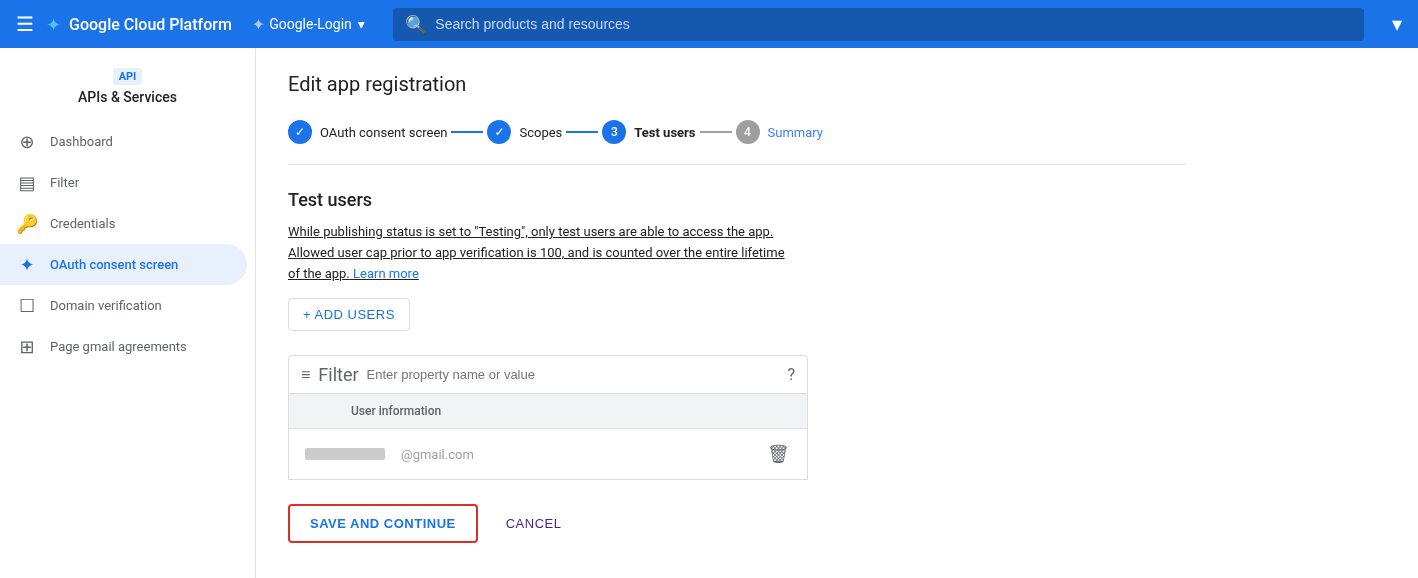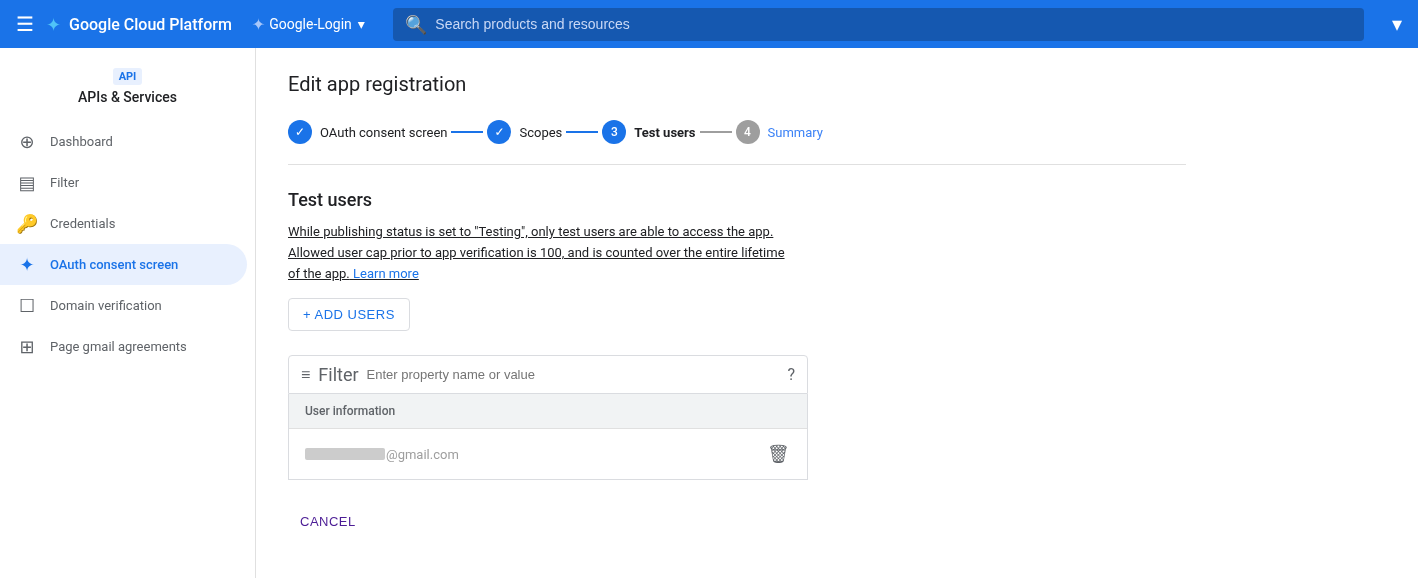--- a/index.html
+++ b/index.html
@@ -163,38 +163,38 @@
       outline: none;
       font-size: 13px;
       color: #8b5cf6;
       background: transparent;
     }
     .filter-help { color: #5f6368; margin-left: auto; cursor: pointer; font-size: 16px; }
 
     
     .users-table { max-width: 520px; border: 1px solid #dadce0; border-top: none; }
     .table-header { background: #f1f3f4; }
-    .table-header-row { display: flex; }
+    .table-header-row { display: flex; padding-left: 46px; }
     .table-header-cell {
       padding: 10px 16px;
       font-size: 12px;
       font-weight: 500;
       color: #5f6368;
       flex: 1;
     }
     .table-header-cell.action-col { width: 60px; flex: none; }
     .table-row { display: flex; align-items: center; border-top: 1px solid #e0e0e0; }
     .table-cell { padding: 10px 16px; font-size: 13px; flex: 1; color: #202124; }
     .table-cell.blurred {
       color: #9e9e9e;
     }
     .blurred-email {
       display: flex;
       align-items: center;
-      gap: 1px;
+      gap: 16px;
     }
     .blur-block {
       display: inline-block;
       width: 80px;
       height: 12px;
       background: #ccc;
       border-radius: 2px;
       vertical-align: middle;
     }
     .table-cell.action-col { width: 60px; flex: none; display: flex; align-items: center; }
@@ -344,18 +344,19 @@
               <span>@gmail.com</span>
           </span>
         </div>
         <div class="table-cell action-col">
           <button class="delete-btn">🗑</button>
         </div>
       </div>
     </div>
 
     <div class="bottom-actions">
+      <button class="save-btn">SAVE AND CONTINUE</button>
       <button class="cancel-btn">CANCEL</button>
     </div>
   </main>
 
   <div class="right-panel"></div>
 </div>
 
 </body></html>

